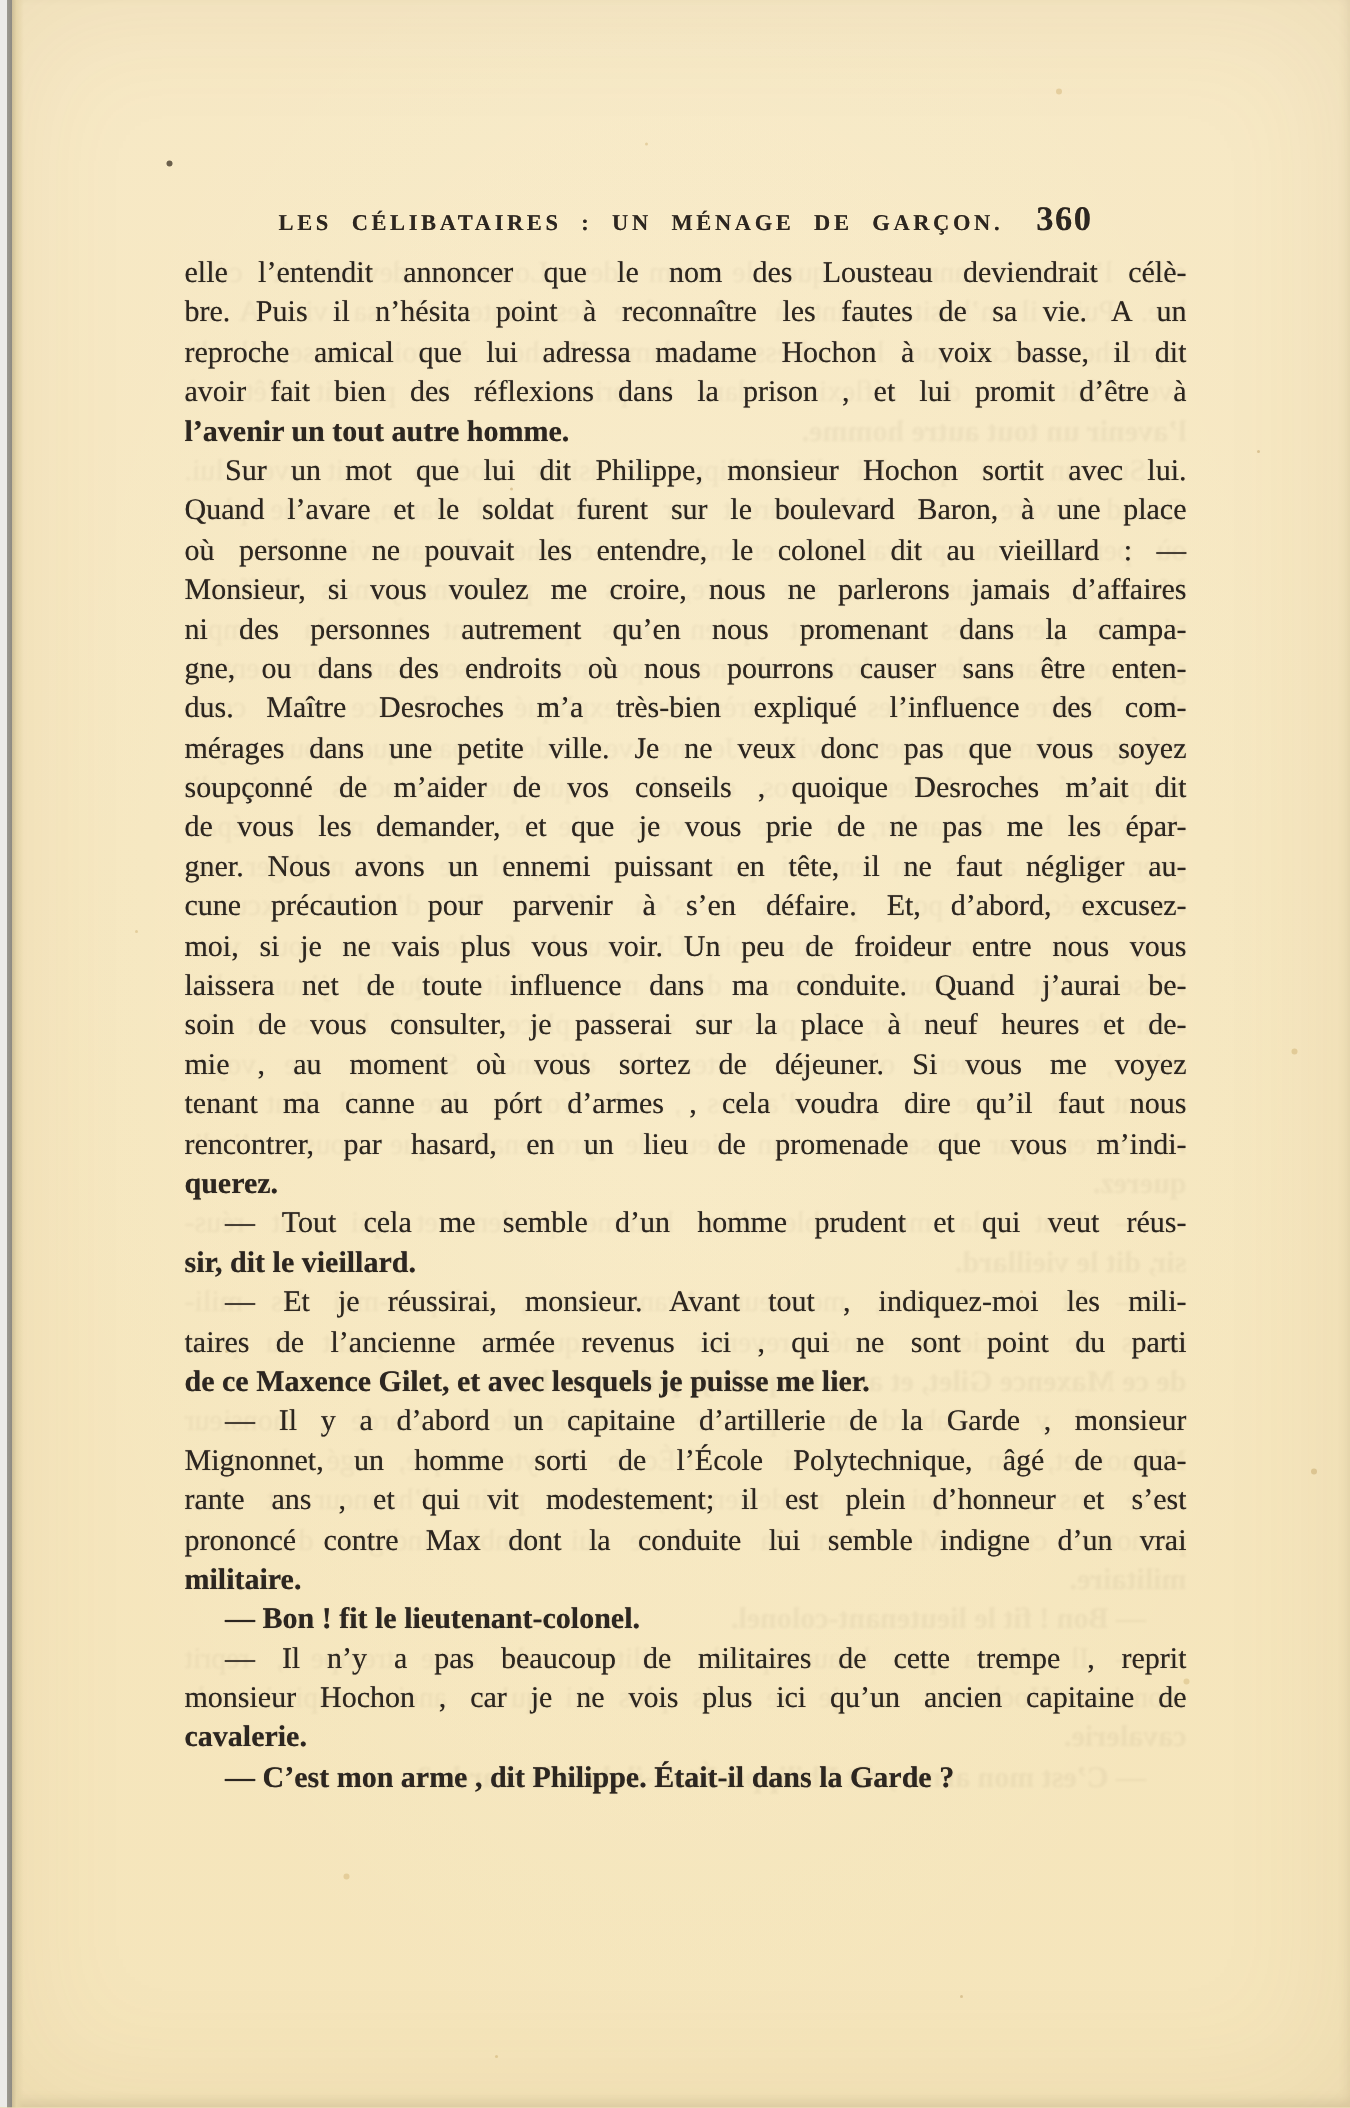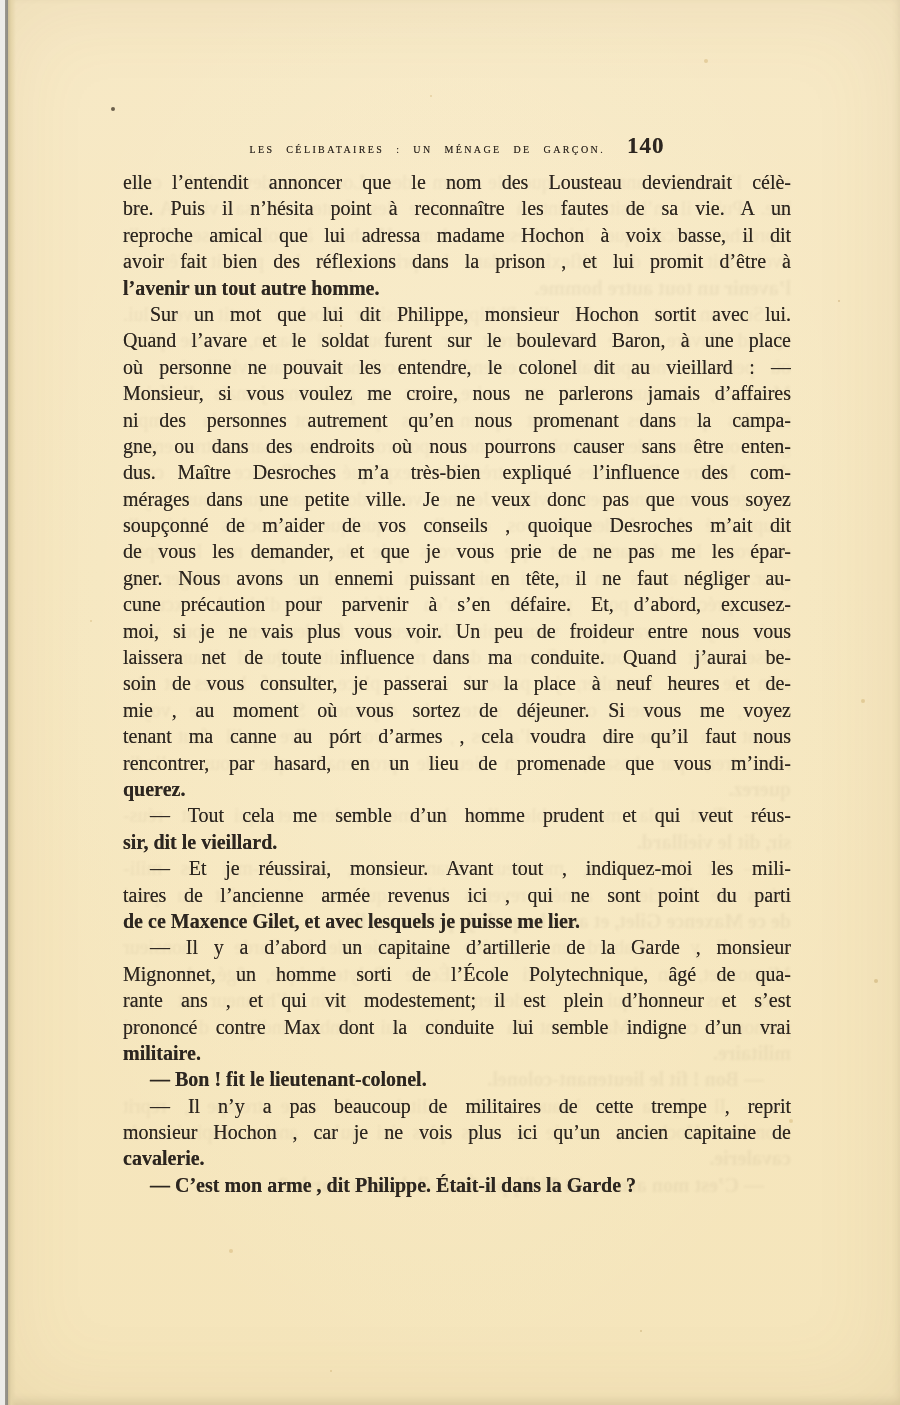--- a/index.html
+++ b/index.html
@@ -24,21 +24,21 @@
       #9b988f 5px, #8d8a81 8px,
       #cdbe97 8px, #e4d4a8 11px,
       rgba(228,212,168,0) 16px);
   }
   .header {
     position: absolute; top: 133px; left: 123px; width: 668px;
     display: flex; justify-content: center; align-items: baseline; gap: 22px;
     color: #2c2620;
   }
   .running-title {
-    font-size: 10px; font-weight: 400;
+    font-size: 15px; font-weight: 700;
     letter-spacing: 2.4px; word-spacing: 7px;
     text-shadow: 0 0 0.4px rgba(40,30,20,0.55);
   }
   .page-number {
     font-size: 23px; font-weight: 700; letter-spacing: 1px;
     text-shadow: 0 0 0.4px rgba(40,30,20,0.55);
   }
   .body-area {
     position: absolute; top: 169px; left: 123px; width: 668px;
   }
@@ -80,21 +80,21 @@
   }
 </style>
 </head>
 <body>
 
 <div class="scan">
   <div class="scan-edge"></div>
 
   <div class="header">
     <span class="running-title">LES CÉLIBATAIRES : UN MÉNAGE DE GARÇON.</span>
-    <span class="page-number">140</span>
+    <span class="page-number">360</span>
   </div>
 
   <div class="body-area">
     <div class="ghost-layer" aria-hidden="true">
         <div class="">
           <div>
             <div class="line">elle l’entendit annoncer que le nom des Lousteau deviendrait célè-</div>
             <div class="line">bre. Puis il n’hésita point à reconnaître les fautes de sa vie. A un</div>
             <div class="line">reproche amical que lui adressa madame Hochon à voix basse, il dit</div>
             <div class="line">avoir fait bien des réflexions dans la prison , et lui promit d’être à</div>

